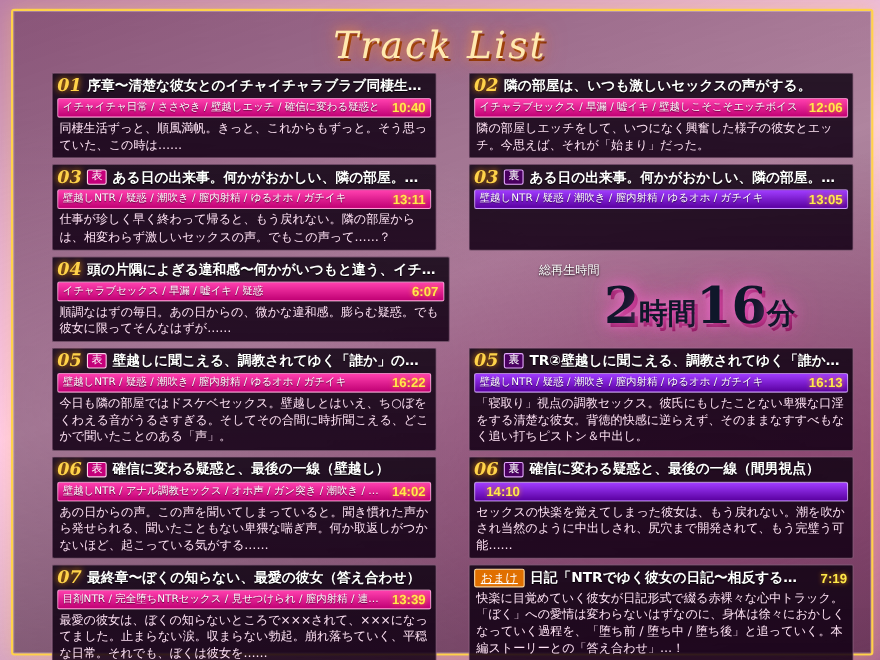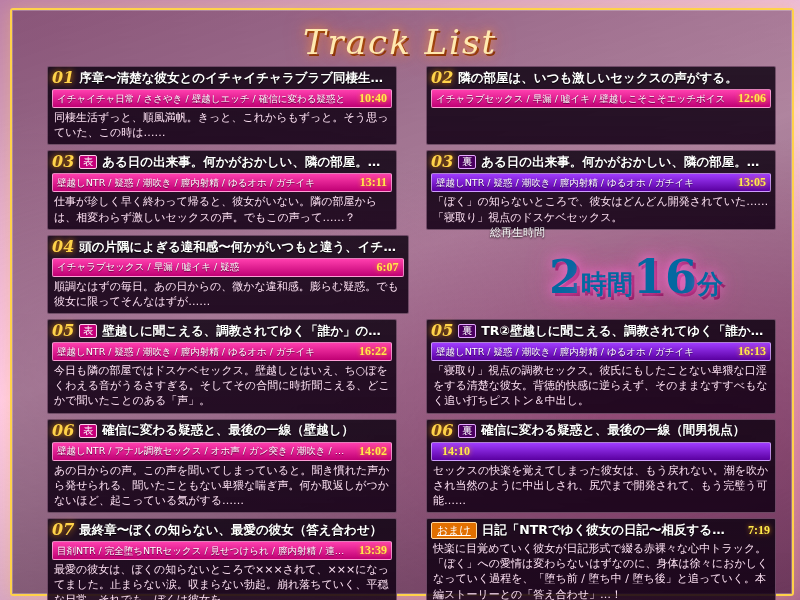--- a/index.html
+++ b/index.html
@@ -69,39 +69,39 @@
     border-radius:2px;padding:1px 4px;
   }
   .tagbar.ura{background:linear-gradient(180deg,#a03cff,#5a00a0);}
   .tags{
     flex:1;min-width:0;font-size:9.5px;color:#fff;line-height:1.25;
     white-space:nowrap;overflow:hidden;text-overflow:ellipsis;
     text-shadow:0 1px 1px rgba(0,0,0,.6);
   }
   .time{
     font-size:12px;font-weight:bold;color:#ffe94a;margin-left:6px;
-    font-family:Liberation Serif, serif;
+    font-family:Liberation Sans, sans-serif;
     text-shadow:0 0 5px rgba(255,160,0,.8);white-space:nowrap;
   }
   .desc{
     font-size:11px;color:#ffe3f5;line-height:1.38;padding:0 6px;
     max-height:52px;overflow:hidden;
   }
   .desc.tall{max-height:64px;}
   .totalbox{
-    position:absolute;right:14px;top:225px;width:300px;height:78px;
+    position:absolute;right:14px;top:238px;width:300px;height:78px;
     text-align:center;
   }
   .totallabel{
     font-size:11px;color:#ffffff;text-align:left;margin-left:4px;
     text-shadow:0 1px 2px #000;
   }
   .totalval{
     font-family:"DejaVu Serif","Liberation Serif",serif;
-    font-weight:bold;color:#0369a1;line-height:1;margin-top:14px;
+    font-weight:bold;color:#0f172a;line-height:1;margin-top:2px;
     text-shadow:0 0 12px rgba(255,120,220,.95),0 0 26px rgba(255,60,180,.8),3px 3px 0 rgba(120,0,70,.8);
   }
   .totalval .big{font-size:46px;}
   .totalval .unit{font-size:26px;}
 </style>
 </head>
 <body>
 
 <div class="bgwash"></div>
 <div class="frame"></div>
@@ -124,47 +124,47 @@
     </div>
     <div class="card">
       <div class="chead">
         <span class="num">02</span>
         <span class="ctitle">隣の部屋は、いつも激しいセックスの声がする。</span>
       </div>
       <div class="tagbar">
         <span class="tags">イチャラブセックス / 早漏 / 嘘イキ / 壁越しこそこそエッチボイス</span>
         <span class="time">12:06</span>
       </div>
+      <div class="desc">隣の部屋しエッチをして、いつになく興奮した様子の彼女とエッチ。今思えば、それが「始まり」だった。</div>
     </div>
   </div>
 
   <div class="row">
     <div class="card">
       <div class="chead">
         <span class="num">03</span>
         <span class="badge">表</span>
         <span class="ctitle">ある日の出来事。何かがおかしい、隣の部屋。（壁越し）セックス〜</span>
       </div>
       <div class="tagbar">
         <span class="tags">壁越しNTR / 疑惑 / 潮吹き / 膣内射精 / ゆるオホ / ガチイキ</span>
         <span class="time">13:11</span>
       </div>
-      <div class="desc">仕事が珍しく早く終わって帰ると、彼女がいない。隣の部屋からは、相変わらず激しいセックスの声。でもこの声って……？</div>
+      <div class="desc">仕事が珍しく早く終わって帰ると、もう戻れない。隣の部屋からは、相変わらず激しいセックスの声。でもこの声って……？</div>
     </div>
     <div class="card">
       <div class="chead">
         <span class="num">03</span>
         <span class="badge ura">裏</span>
         <span class="ctitle">ある日の出来事。何かがおかしい、隣の部屋。（間男視点）</span>
       </div>
       <div class="tagbar ura">
         <span class="tags">壁越しNTR / 疑惑 / 潮吹き / 膣内射精 / ゆるオホ / ガチイキ</span>
         <span class="time">13:05</span>
       </div>
-      <div class="desc">「ぼく」の知らないところで、彼女はどんどん開発されていた……「寝取り」視点のドスケベセックス。</div>
     </div>
   </div>
 
   <div class="row">
     <div class="card">
       <div class="chead">
         <span class="num">04</span>
         <span class="ctitle">頭の片隅によぎる違和感〜何かがいつもと違う、イチャラブ性生活〜</span>
       </div>
       <div class="tagbar">

